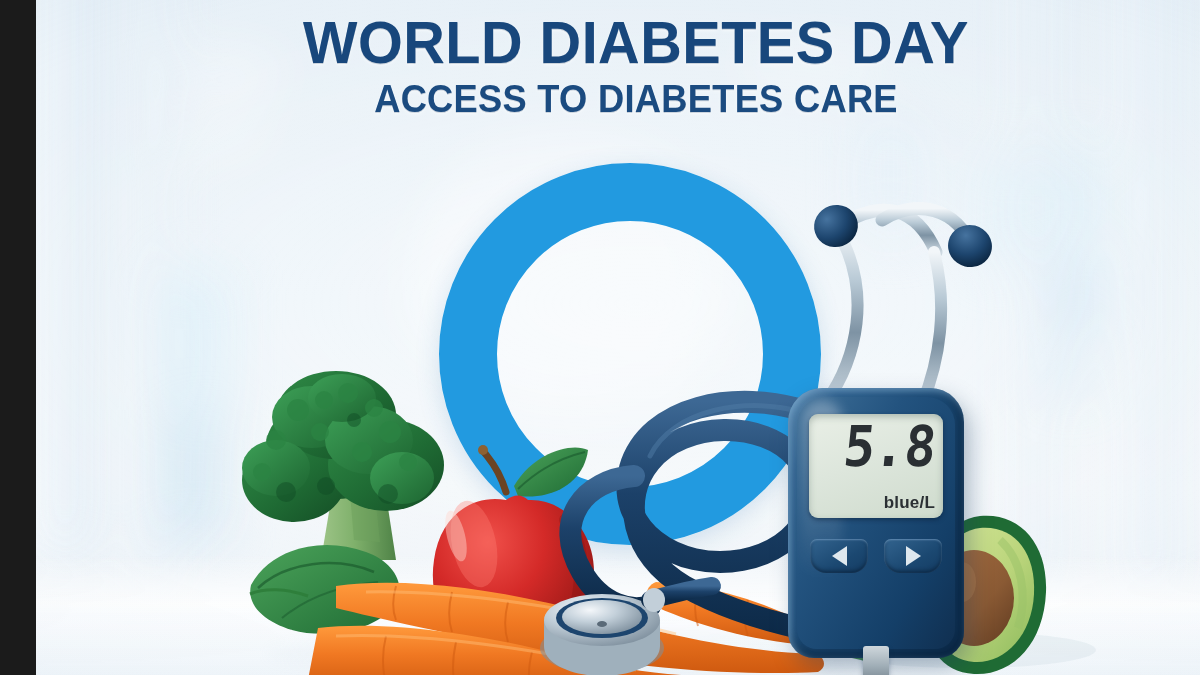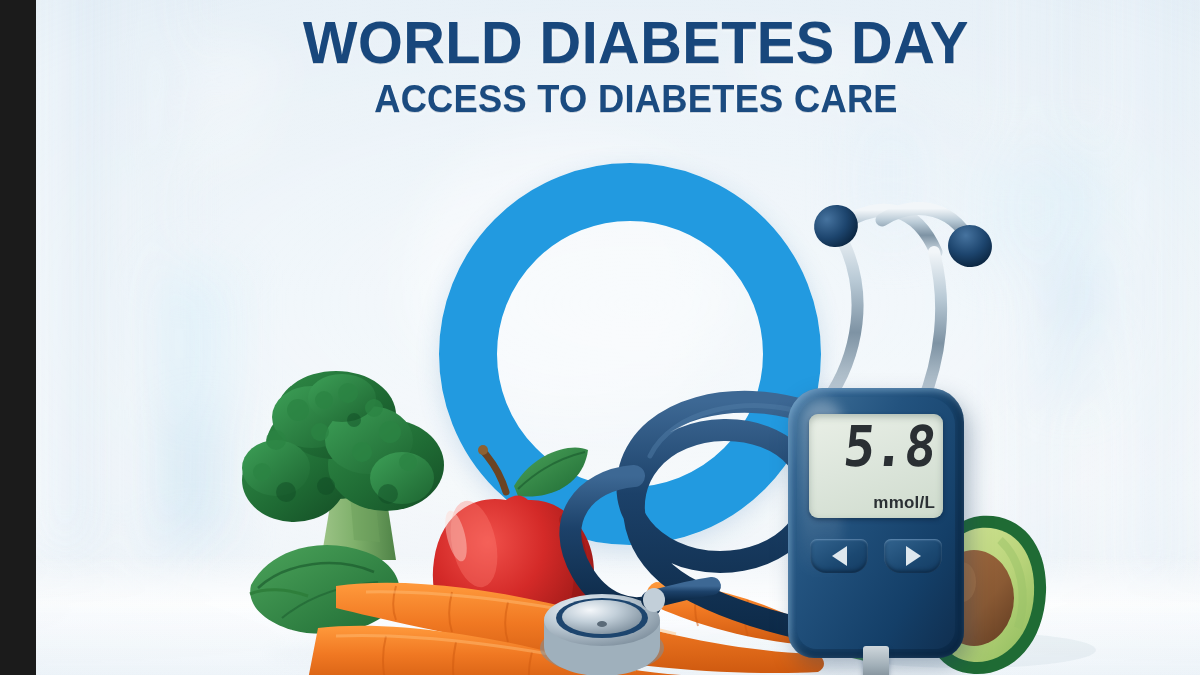--- a/index.html
+++ b/index.html
@@ -374,21 +374,21 @@
     </svg>
   </div>
 
   <div class="meter">
     <div class="meter-body">
       <div class="meter-inner"></div>
       <div class="meter-gloss"></div>
 
       <div class="meter-screen">
         <div class="lcd-value">5.8</div>
-        <div class="lcd-unit">mmol/L</div>
+        <div class="lcd-unit">blue/L</div>
       </div>
 
       <div class="meter-btns">
         <div class="mbtn">
           <span class="tri tri-l"></span>
         </div>
         <div class="mbtn">
           <span class="tri tri-r"></span>
         </div>
       </div>

